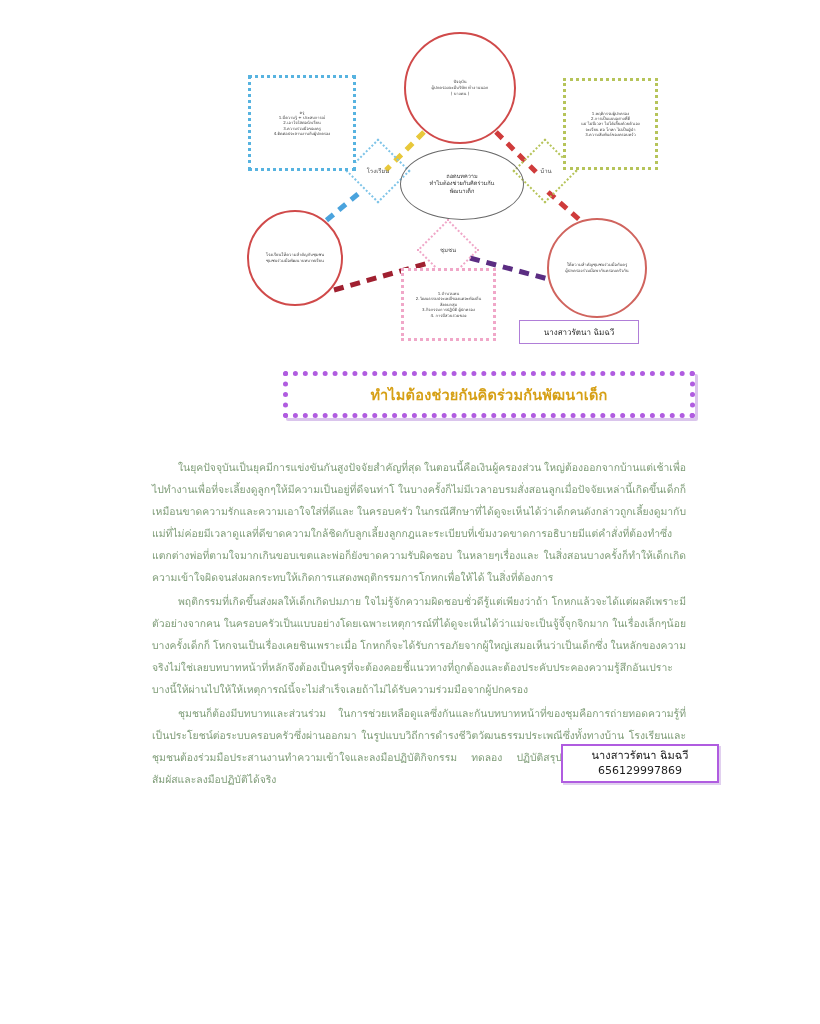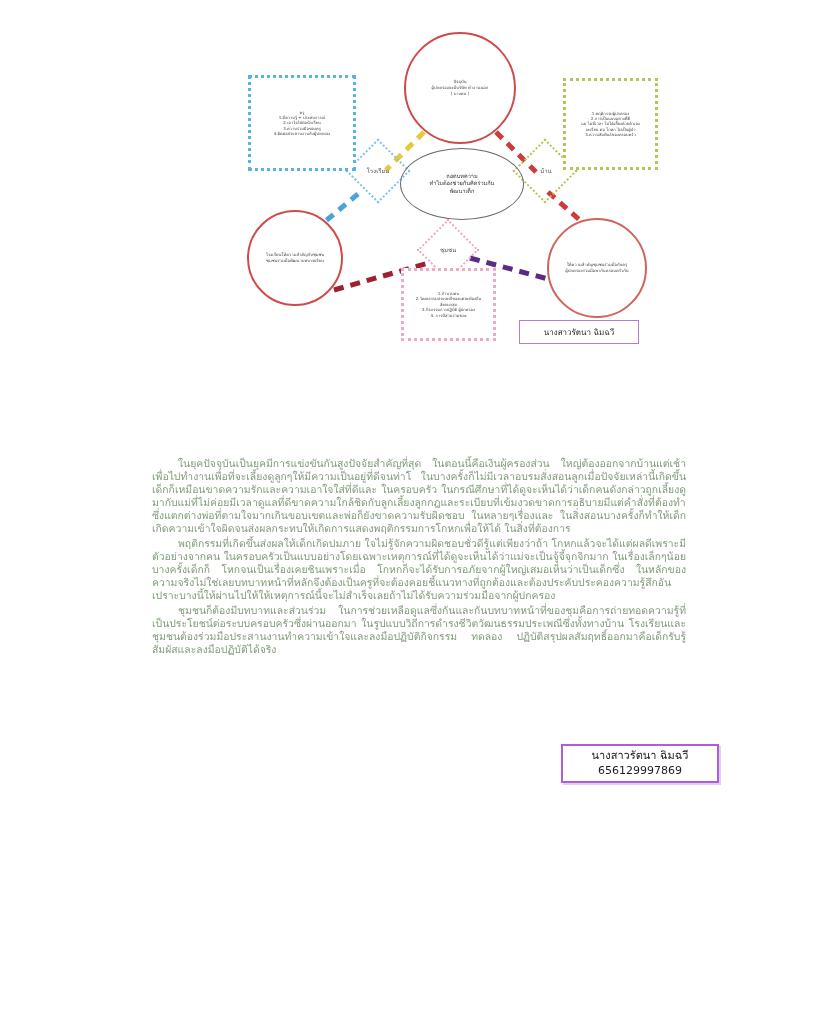--- a/index.html
+++ b/index.html
@@ -221,23 +221,24 @@
   }
 
   
   .body-text {
     position: absolute;
     left: 152px;
     top: 457px;
     width: 534px;
     color: #7d9b76;
     font-size: 10.4px;
-    line-height: 13px;
+    line-height: 22px;
     text-align: justify;
     text-justify: inter-character;
+    font-family: Liberation Serif, serif;
   }
   .body-text p {
     margin: 0 0 2px 0;
     text-indent: 26px;
   }
 
   
   .signature {
     position: absolute;
     left: 561px;
@@ -334,20 +335,23 @@
       <div class="node-inner">ถอดบทความ
 ทำไมต้องช่วยกันคิดร่วมกัน
 พัฒนาเด็ก</div>
     </div>
 
     <div class="name-tag">
       <span>นางสาวรัตนา  ฉิมฉวี</span>
     </div>
   </div>
 
+  <div class="title-banner">
+    <span>ทำไมต้องช่วยกันคิดร่วมกันพัฒนาเด็ก</span>
+  </div>
 
   <div class="body-text">
     <p>ในยุคปัจจุบันเป็นยุคมีการแข่งขันกันสูงปัจจัยสำคัญที่สุด ในตอนนี้คือเงินผู้ครองส่วน ใหญ่ต้องออกจากบ้านแต่เช้าเพื่อไปทำงานเพื่อที่จะเลี้ยงดูลูกๆให้มีความเป็นอยู่ที่ดีจนท่าโ ในบางครั้งก็ไม่มีเวลาอบรมสั่งสอนลูกเมื่อปัจจัยเหล่านี้เกิดขึ้นเด็กก็เหมือนขาดความรักและความเอาใจใส่ที่ดีและ ในครอบครัว ในกรณีศึกษาที่ได้ดูจะเห็นได้ว่าเด็กคนดังกล่าวถูกเลี้ยงดูมากับแม่ที่ไม่ค่อยมีเวลาดูแลที่ดีขาดความใกล้ชิดกับลูกเลี้ยงลูกกฎและระเบียบที่เข้มงวดขาดการอธิบายมีแต่คำสั่งที่ต้องทำซึ่งแตกต่างพ่อที่ตามใจมากเกินขอบเขตและพ่อก็ยังขาดความรับผิดชอบ ในหลายๆเรื่องและ ในสิ่งสอนบางครั้งก็ทำให้เด็กเกิดความเข้าใจผิดจนส่งผลกระทบให้เกิดการแสดงพฤติกรรมการโกหกเพื่อให้ได้ ในสิ่งที่ต้องการ</p>
     <p>พฤติกรรมที่เกิดขึ้นส่งผลให้เด็กเกิดปมภาย ใจไม่รู้จักความผิดชอบชั่วดีรู้แต่เพียงว่าถ้า โกหกแล้วจะได้แต่ผลดีเพราะมีตัวอย่างจากคน ในครอบครัวเป็นแบบอย่างโดยเฉพาะเหตุการณ์ที่ได้ดูจะเห็นได้ว่าแม่จะเป็นจู้จี้จุกจิกมาก ในเรื่องเล็กๆน้อยบางครั้งเด็กก็ โหกจนเป็นเรื่องเคยชินเพราะเมื่อ โกหกก็จะได้รับการอภัยจากผู้ใหญ่เสมอเห็นว่าเป็นเด็กซึ่ง ในหลักของความจริงไม่ใช่เลยบทบาทหน้าที่หลักจึงต้องเป็นครูที่จะต้องคอยชี้แนวทางที่ถูกต้องและต้องประคับประคองความรู้สึกอันเปราะบางนี้ให้ผ่านไปให้ให้เหตุการณ์นี้จะไม่สำเร็จเลยถ้าไม่ได้รับความร่วมมือจากผู้ปกครอง</p>
     <p>ชุมชนก็ต้องมีบทบาทและส่วนร่วม ในการช่วยเหลือดูแลซึ่งกันและกันบทบาทหน้าที่ของชุมคือการถ่ายทอดความรู้ที่เป็นประโยชน์ต่อระบบครอบครัวซึ่งผ่านออกมา ในรูปแบบวิถีการดำรงชีวิตวัฒนธรรมประเพณีซึ่งทั้งทางบ้าน โรงเรียนและชุมชนต้องร่วมมือประสานงานทำความเข้าใจและลงมือปฏิบัติกิจกรรม ทดลอง ปฏิบัติสรุปผลสัมฤทธิ์ออกมาคือเด็กรับรู้สัมผัสและลงมือปฏิบัติได้จริง</p>
   </div>
 
   <div class="signature">
     <div>นางสาวรัตนา  ฉิมฉวี</div>
     <div>656129997869</div>

